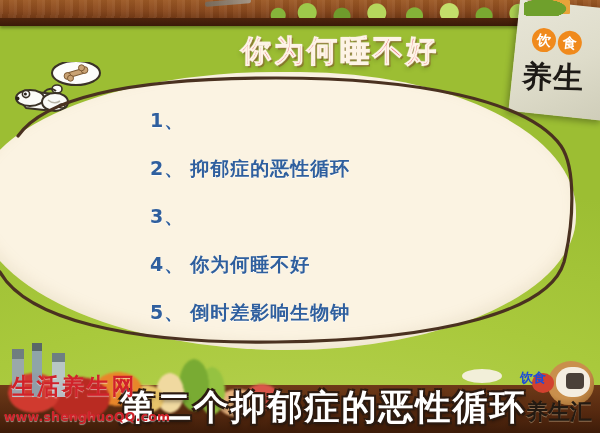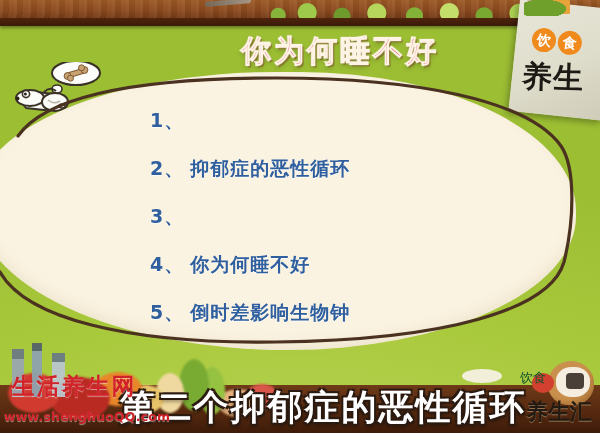--- a/index.html
+++ b/index.html
@@ -220,21 +220,21 @@
     position:absolute;right:8px;top:10px;width:34px;height:30px;
     border-radius:45%;background:#f4ede0;
   }
   .brand-dark{
     position:absolute;right:14px;top:16px;width:18px;height:16px;
     border-radius:4px;background:#4a4038;
   }
   .brand-kicker{
     position:absolute;right:52px;top:12px;
     font-family:"DejaVu Sans","Liberation Sans",sans-serif;
-    font-size:13px;font-weight:normal;color:#14532d;letter-spacing:0;
+    font-size:13px;font-weight:bold;color:#1d4ed8;letter-spacing:0;
   }
   .brand-name{
     position:absolute;right:6px;bottom:2px;
     font-family:"DejaVu Serif","Liberation Serif",serif;
     font-size:22px;font-weight:bold;color:#231a12;letter-spacing:0;
     text-shadow:0 1px 0 rgba(255,240,200,.35);
   }
   .brand-oval{
     position:absolute;right:96px;bottom:46px;width:40px;height:14px;
     border-radius:50%;background:#f6f0e2;opacity:.95;

